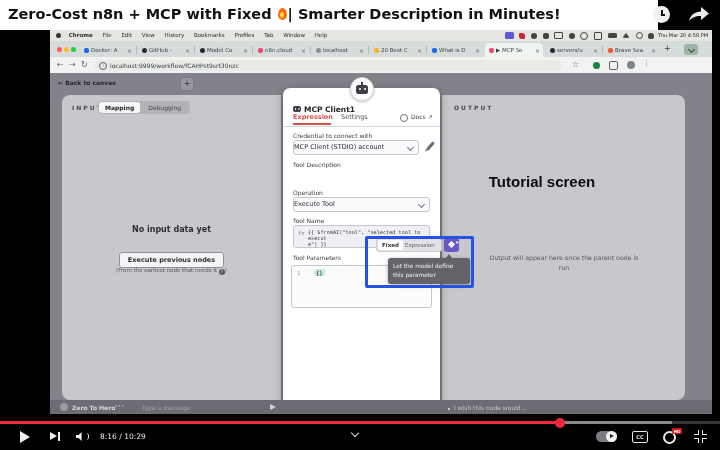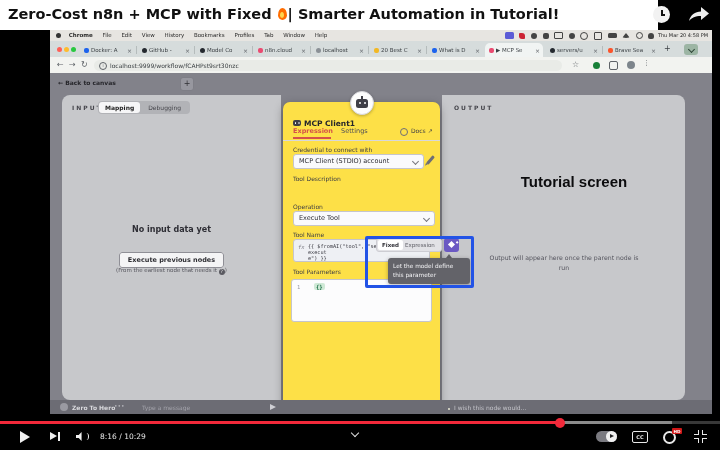--- a/index.html
+++ b/index.html
@@ -49,30 +49,30 @@
   .n8n{left:0;top:43px;width:662px;height:341px;background:#82828a;overflow:hidden;}
   .backbar{left:8px;top:6px;font-size:6px;font-weight:bold;color:#26262b;}
   .addbox{left:130px;top:4px;width:12px;height:12px;background:#97979f;border:1px solid #7e7e86;border-radius:3px;color:#2e2e33;font-size:8px;line-height:11px;text-align:center;}
   .panel{background:#c7c8cb;top:22px;height:305px;}
   .pl-label{font-size:6px;letter-spacing:2px;color:#46464c;font-weight:bold;}
   .seg{background:#b2b3b7;border-radius:4px;height:13px;font-size:6px;color:#46464c;}
   .seg .chip{display:inline-block;height:11px;line-height:11px;border-radius:3px;padding:0 6px;margin:1px;}
   .seg .on{background:#f6f6f7;font-weight:bold;color:#222;}
   .btn-exec{background:#f4f4f5;border:1px solid #8f8f96;border-radius:3px;font-size:6.5px;font-weight:bold;color:#2e2e33;padding:3px 8px;}
   .qmark{display:inline-block;width:6px;height:6px;border-radius:50%;background:#5a5a61;color:#e8e8ea;font-size:4.5px;line-height:6px;text-align:center;vertical-align:-1px;}
-  .cpanel{left:233px;top:29px;width:157px;height:324px;background:#fde047;border-radius:7px;box-shadow:0 3px 10px rgba(0,0,0,0.35);}
+  .cpanel{left:233px;top:15px;width:157px;height:324px;background:#ffffff;border-radius:7px;box-shadow:0 3px 10px rgba(0,0,0,0.35);}
   .robot-circle{left:67px;top:-11px;width:22px;height:22px;background:#fdfdfd;border:1px solid #d8d8dc;border-radius:50%;box-shadow:0 1px 3px rgba(0,0,0,0.25);}
   .robot{width:12px;height:9px;background:#3f3f47;border-radius:2.5px;left:5px;top:7px;}
   .robot:before{content:"";position:absolute;left:2.5px;top:3px;width:2px;height:2px;background:#fff;border-radius:50%;box-shadow:5px 0 0 #fff;}
   .robot:after{content:"";position:absolute;left:5px;top:-3px;width:1.5px;height:3px;background:#3f3f47;}
   .mini-robot{width:8px;height:6px;background:#3f3f47;border-radius:2px;display:inline-block;position:relative;margin-right:3px;}
   .mini-robot:before{content:"";position:absolute;left:1.5px;top:2px;width:1.5px;height:1.5px;background:#fff;border-radius:50%;box-shadow:3.5px 0 0 #fff;}
   .ndv-title{font-size:7.5px;font-weight:bold;color:#26262b;}
   .fld-label{font-size:6px;color:#3c3c44;}
-  .sel{background:#fafafc;border:1px solid #c5c5cc;border-radius:3px;height:13px;font-size:6.5px;color:#2c2c33;line-height:13px;padding-left:5px;}
+  .sel{background:#fafafc;border:1px solid #c5c5cc;border-radius:3px;height:13px;font-size:6.5px;color:#2c2c33;line-height:13px;}
   .chev{position:absolute;width:4px;height:4px;border-right:1px solid #77777e;border-bottom:1px solid #77777e;transform:rotate(45deg);}
   .codebox{background:#eef0f4;border:1px solid #c5c5cc;border-radius:3px;font-family:"DejaVu Sans Mono",monospace;font-size:5.2px;color:#3a3a42;}
   .fx{position:absolute;left:4px;top:4px;font-style:italic;color:#85858e;font-size:5.5px;}
   .pencil{width:3px;height:10px;background:#6e6e76;border-radius:1px;transform:rotate(40deg);}
   .pencil:after{content:"";position:absolute;left:0;bottom:-3px;border-left:1.5px solid transparent;border-right:1.5px solid transparent;border-top:3px solid #6e6e76;}
   .editor{background:#fcfcfd;border:1px solid #c5c5cc;border-radius:3px;}
   .lnum{position:absolute;left:5px;top:4px;font-family:"DejaVu Sans Mono",monospace;font-size:5.5px;color:#9a9aa2;}
   .jchip{position:absolute;left:22px;top:3px;background:#cfe9d6;color:#1d6f47;font-family:"DejaVu Sans Mono",monospace;font-size:5.5px;font-weight:bold;padding:0.5px 2px;border-radius:2px;}
   .toggle{background:#e2e2e6;border:1px solid #cdcdd3;border-radius:3px;height:12px;font-size:5.5px;color:#5c5c64;}
   .toggle .fixed{position:absolute;left:1px;top:1px;background:#fff;border-radius:2px;padding:0 4px;height:10px;line-height:10px;font-weight:bold;color:#2e2e35;}
@@ -115,21 +115,21 @@
   .fsx.tr2{border-left:1.5px solid #e8e8e8;border-bottom:1.5px solid #e8e8e8;}
   .fsx.bl2{border-right:1.5px solid #e8e8e8;border-top:1.5px solid #e8e8e8;}
   .fsx.br2{border-left:1.5px solid #e8e8e8;border-top:1.5px solid #e8e8e8;}
 </style>
 </head>
 <body>
 
 <div id="stage">
 
   <div class="abs title-strip">
-    <div class="abs video-title"><span>Zero-Cost n8n + MCP with Fixed </span><span class="flame"></span><span>| Smarter Automation in Tutorial!</span></div>
+    <div class="abs video-title"><span>Zero-Cost n8n + MCP with Fixed </span><span class="flame"></span><span>| Smarter Description in Minutes!</span></div>
   </div>
   <div class="abs wl-clock"></div>
   <svg class="abs" style="left:688px;top:6px;" width="22" height="16" viewBox="0 0 22 16">
     <path d="M13 1 L21 7.5 L13 14 L13 10 C7 10 4 11.5 1 15 C2.5 9 7 5.5 13 5.5 Z" fill="#ececec"></path>
   </svg>
 
   <div class="abs mac">
 
     <div class="abs menubar">
       <span class="apple"></span>
@@ -256,21 +256,21 @@
           <span class="btn-exec">Execute previous nodes</span>
         </div>
         <div class="abs" style="left:0;top:130px;width:219px;text-align:center;font-size:8px;font-weight:bold;color:#2e2e35;">No input data yet</div>
         <div class="abs" style="left:0;top:172px;width:219px;text-align:center;font-size:5.5px;color:#55555c;">
           <span>(From the earliest node that needs it</span> <span class="qmark">?</span><span>)</span>
         </div>
       </div>
 
       <div class="abs panel" style="left:392px;width:243px;border-radius:0 8px 8px 0;">
         <span class="abs pl-label" style="left:12px;top:9px;">OUTPUT</span>
-        <div class="abs out-title" style="left:0;top:78px;width:200px;text-align:center;padding-left:32px;">Tutorial screen</div>
+        <div class="abs out-title" style="left:0;top:78px;width:200px;text-align:center;">Tutorial screen</div>
         <div class="abs out-hint" style="left:42px;top:158px;width:160px;">Output will appear here once the parent node is run</div>
       </div>
 
       <div class="abs chatbar">
         <span class="abs" style="left:10px;top:3px;width:8px;height:8px;border-radius:50%;background:#9a9aa2;"></span>
         <span class="abs brand" style="left:22px;top:3.5px;">Zero To Hero</span>
         <span class="abs" style="left:64px;top:2px;font-size:6px;color:#b2b2b8;">•••</span>
         <input class="abs chat-input" style="left: 90px; top: 2.5px;" placeholder="Type a message">
         <span class="abs send" style="left:220px;top:3.5px;"></span>
         <span class="abs bulb" style="left:397px;top:3.5px;"></span>

